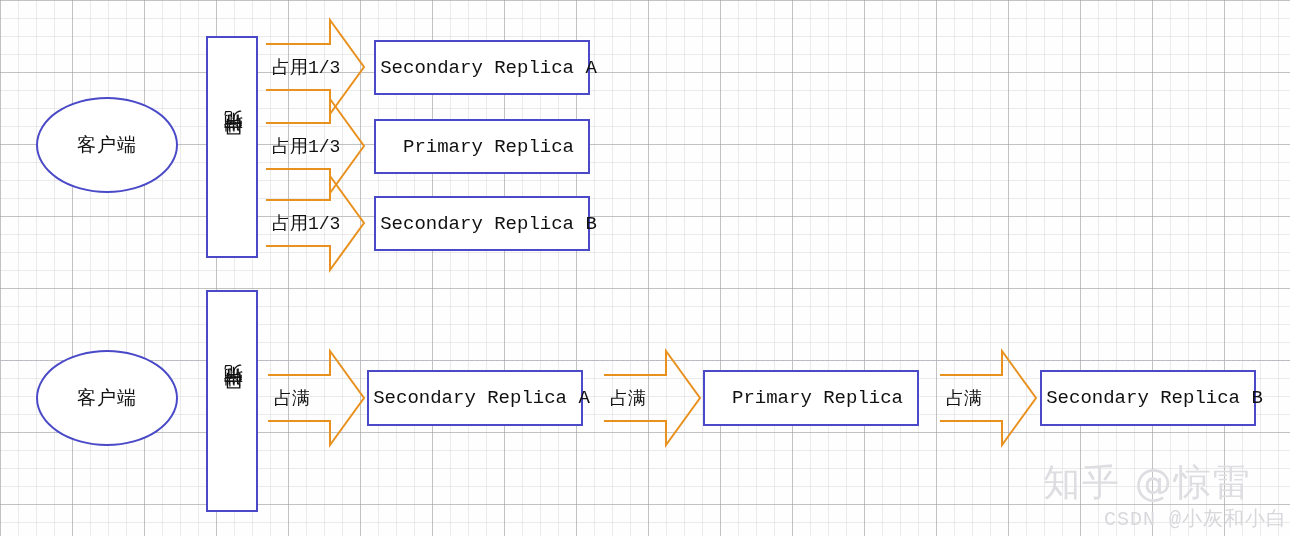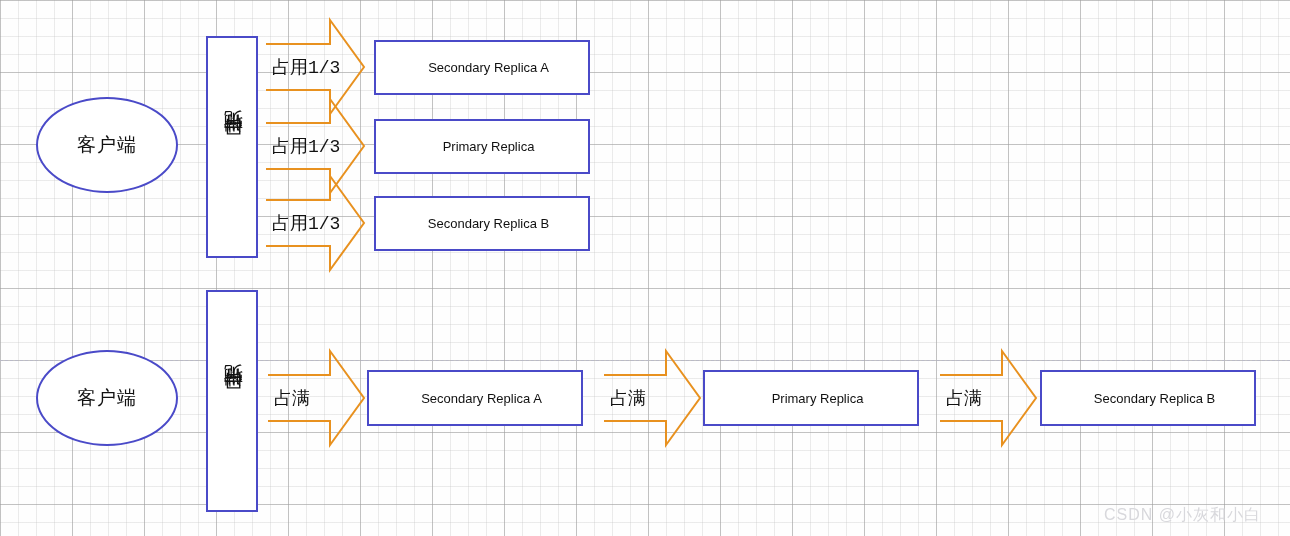--- a/index.html
+++ b/index.html
@@ -81,24 +81,24 @@
   .node-box {
     position: absolute;
     border: 2px solid #4a4ac8;
     background: #ffffff;
     box-sizing: border-box;
     display: flex;
     align-items: center;
     justify-content: center;
   }
   .node-box .node-label {
-    font-size: 13px;
-    color: #111111;
-    white-space: nowrap;
-    font-family: Liberation Sans, sans-serif;
+    font-size: 19px;
+    color: #111111;
+    white-space: nowrap;
+    font-family: Liberation Mono, monospace;
     margin-left: 13px;
   }
 
   
   .arrow {
     position: absolute;
   }
   .arrow svg {
     display: block;
     overflow: visible;
@@ -126,23 +126,23 @@
   .wm-zhihu {
     position: absolute;
     font-size: 37px;
     color: #dedee2;
     font-family: "DejaVu Sans", "Liberation Sans", sans-serif;
     white-space: nowrap;
     letter-spacing: 2px;
   }
   .wm-csdn {
     position: absolute;
-    font-size: 16px;
+    font-size: 20px;
     color: #d8d8dc;
-    font-family: Liberation Sans, sans-serif;
+    font-family: Liberation Mono, monospace;
     white-space: nowrap;
     letter-spacing: 1px;
   }
 </style>
 </head>
 <body>
 
 <div id="canvas">
     <div class="guide-line" style="top:360px;"></div>
     <div class="ellipse" style="left:36px; top:97px; width:142px; height:96px;">
@@ -216,14 +216,15 @@
     </div>
     <div class="node-box" style="left:367px; top:370px; width:216px; height:56px;">
       <span class="node-label">Secondary Replica A</span>
     </div>
     <div class="node-box" style="left:703px; top:370px; width:216px; height:56px;">
       <span class="node-label">Primary Replica</span>
     </div>
     <div class="node-box" style="left:1040px; top:370px; width:216px; height:56px;">
       <span class="node-label">Secondary Replica B</span>
     </div>
+    <div class="wm-zhihu" style="left:1043px; top:458px;">知乎 @惊雷</div>
     <div class="wm-csdn" style="left:1104px; top:505px;">CSDN @小灰和小白</div>
   </div>
 
 </body></html>

